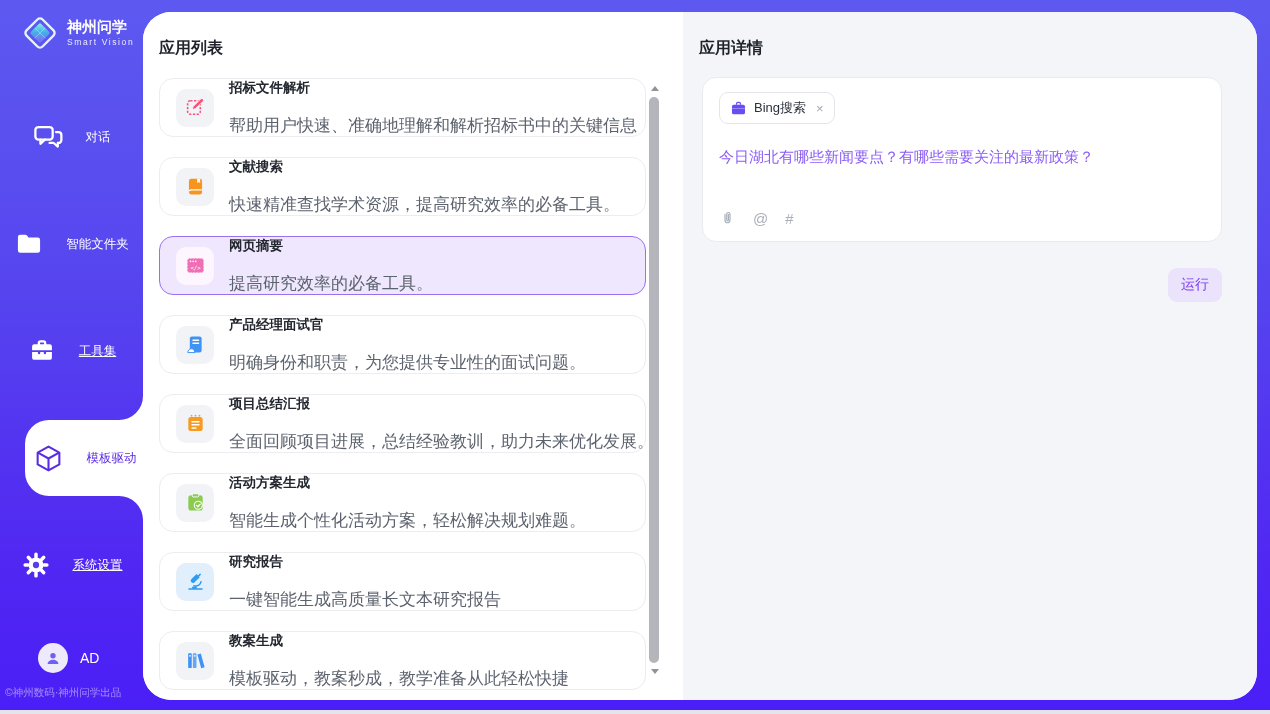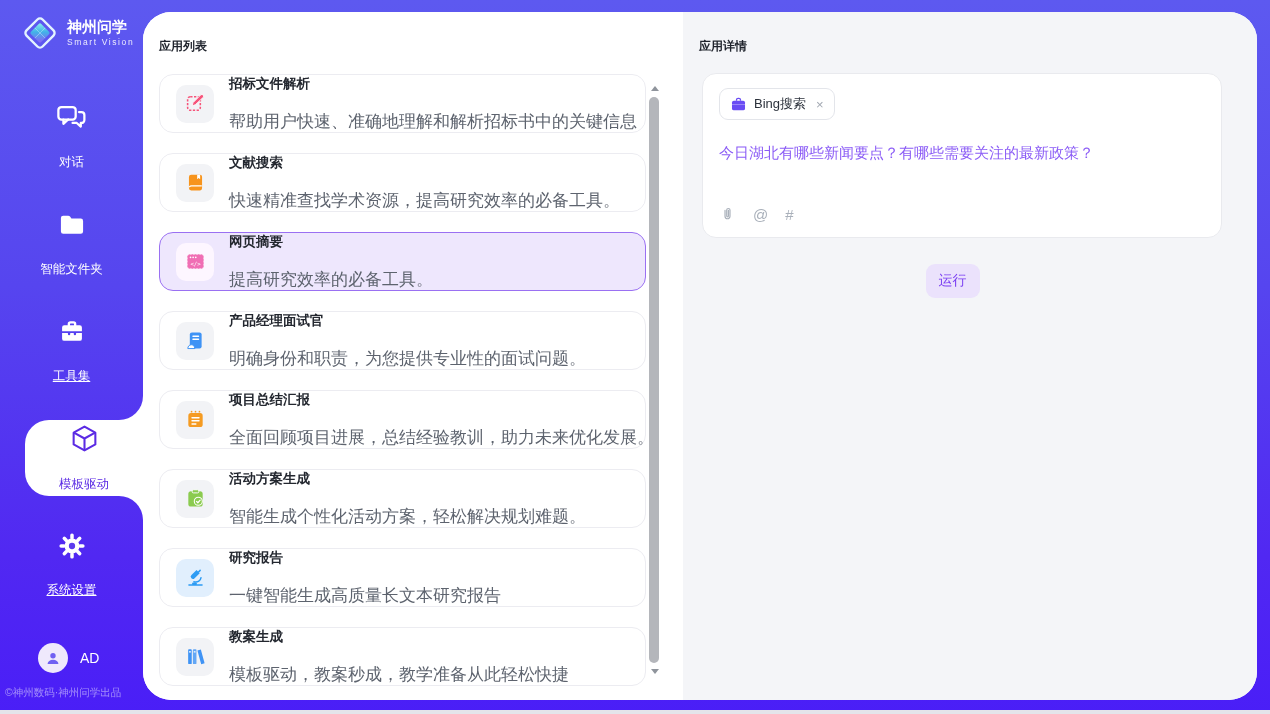--- a/index.html
+++ b/index.html
@@ -14,21 +14,21 @@
     background:linear-gradient(180deg,#5d59f0 0%,#5645ef 40%,#5128f2 78%,#4a1ef7 100%);
     background-attachment:fixed;
   }
   
   .sidebar{position:absolute;left:0;top:0;width:143px;height:710px;}
   .logo-row{display:flex;align-items:center;gap:7px;padding:13px 0 0 20px;}
   .logo-text{display:flex;flex-direction:column;gap:2px;}
   .logo-name{font-size:15px;font-weight:bold;color:#fff;line-height:1.05;}
   .logo-sub{font-size:8.5px;color:rgba(255,255,255,.88);letter-spacing:1.6px;}
   .nav{margin-top:46px;}
-  .nav-item{width:143px;height:76px;display:flex;flex-direction:column;align-items:center;
+  .nav-item{width:143px;height:76px;display:flex;flex-direction:row;align-items:center;
     justify-content:center;gap:22px;margin-bottom:31px;cursor:pointer;position:relative;box-sizing:border-box;}
   .nav-label{font-size:12.5px;color:#fff;}
   .nav-item.underline .nav-label{text-decoration:underline;}
   .nav-item.active{width:118px;margin-left:25px;background:#fff;border-radius:24px 0 0 24px;}
   .nav-item.active .nav-label{color:#5b2be4;}
   .curve{position:absolute;right:0;width:24px;height:24px;background:#fff;}
   .curve-t{top:-24px;}
   .curve-b{bottom:-24px;}
   .curve::before{content:"";position:absolute;inset:0;
     background:linear-gradient(180deg,#5d59f0 0%,#5645ef 40%,#5128f2 78%,#4a1ef7 100%);
@@ -38,21 +38,21 @@
   .sidebar-footer{position:absolute;left:0;bottom:10px;width:115px;text-align:center;}
   .user-row{display:flex;align-items:center;gap:12px;padding-left:38px;}
   .avatar{width:30px;height:30px;border-radius:50%;background:#efe9fc;display:flex;
     align-items:center;justify-content:center;cursor:pointer;}
   .user-name{font-size:14px;color:#fff;}
   .copyright{margin-top:13px;padding-left:5px;font-size:10.5px;color:rgba(255,255,255,.48);white-space:nowrap;}
   
   .main-panel{position:absolute;left:143px;top:12px;width:1114px;height:688px;background:#fff;
     border-radius:28px;display:flex;overflow:hidden;}
   .list-section{width:540px;background:#fff;position:relative;flex:none;}
-  .section-title{font-size:12px;font-weight:bold;color:#1f232c;padding:26px 0 0 16px;}
+  .section-title{font-size:16px;font-weight:bold;color:#1f232c;padding:26px 0 0 16px;}
   .cards{margin:19px 0 0 16px;display:flex;flex-direction:column;gap:20px;width:487px;}
   .app-card{height:59px;flex:none;border:1px solid #ececf1;border-radius:14px;background:#fff;
     display:flex;align-items:center;gap:15px;padding:0 14px 0 16px;box-sizing:border-box;cursor:pointer;}
   .app-card.selected{background:#eee7fd;border:1px solid #9a70f2;}
   .tile{width:38px;height:38px;border-radius:10px;background:#f2f3f6;display:flex;
     align-items:center;justify-content:center;flex:none;}
   .app-card.selected .tile{background:rgba(255,255,255,.6);}
   .app-texts{display:flex;flex-direction:column;gap:17px;min-width:0;}
   .app-title{font-size:13.5px;font-weight:bold;color:#23272f;white-space:nowrap;}
   .app-desc{font-size:17px;color:#5d636e;white-space:nowrap;}
@@ -69,21 +69,21 @@
   .detail-card{margin:18px 0 0 19px;width:520px;height:165px;box-sizing:border-box;background:#fff;
     border:1px solid #e9eaee;border-radius:14px;padding:14px 16px;display:flex;flex-direction:column;}
   .tag{display:inline-flex;align-items:center;gap:7px;border:1px solid #e3e5ea;border-radius:9px;
     padding:0 10px;height:30px;background:#fff;align-self:flex-start;cursor:pointer;}
   .tag-label{font-size:13px;color:#2b313b;}
   .tag-close{font-size:13px;color:#a2a8b2;margin-left:3px;cursor:pointer;}
   .question{border:none;outline:none;resize:none;background:transparent;padding:0;margin-top:22px;flex:1;
     font-family:"Liberation Sans","DejaVu Sans",sans-serif;font-size:15px;color:#8b5cf6;line-height:1.5;}
   .input-icons{display:flex;align-items:center;gap:17px;color:#a9b0ba;}
   .glyph-icon{font-size:15px;line-height:1;cursor:pointer;}
-  .run-row{width:539px;display:flex;justify-content:center;margin-top:26px;}
+  .run-row{width:539px;display:flex;justify-content:flex-end;margin-top:26px;}
   .run-btn{background:#ebe2fc;color:#7b3ff2;font-size:14px;border:none;border-radius:9px;
     padding:8px 13px;cursor:pointer;font-family:inherit;}
   svg{display:block;}
 </style>
 </head>
 <body>
 
 <div class="viewport"></div>
 
 <div class="sidebar">

